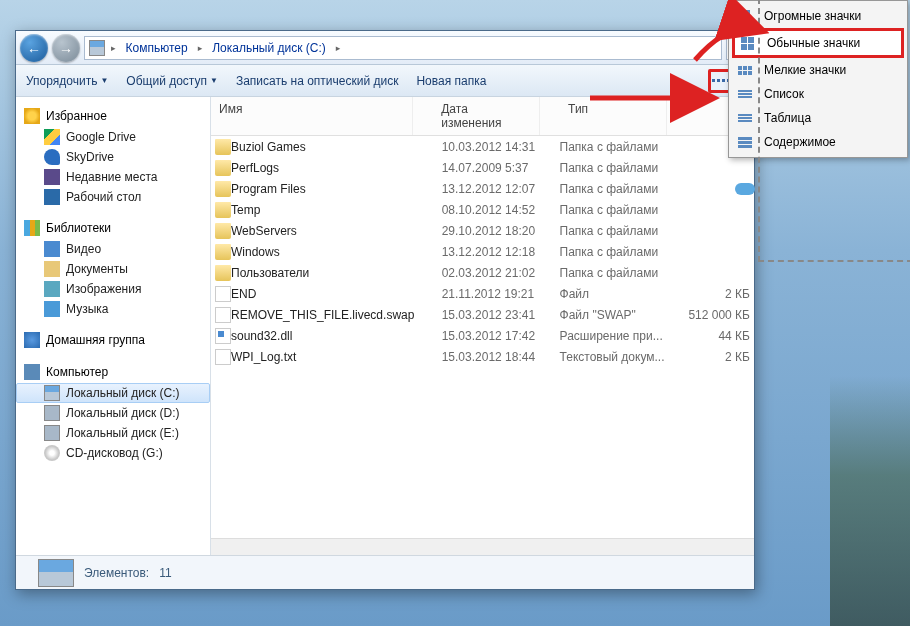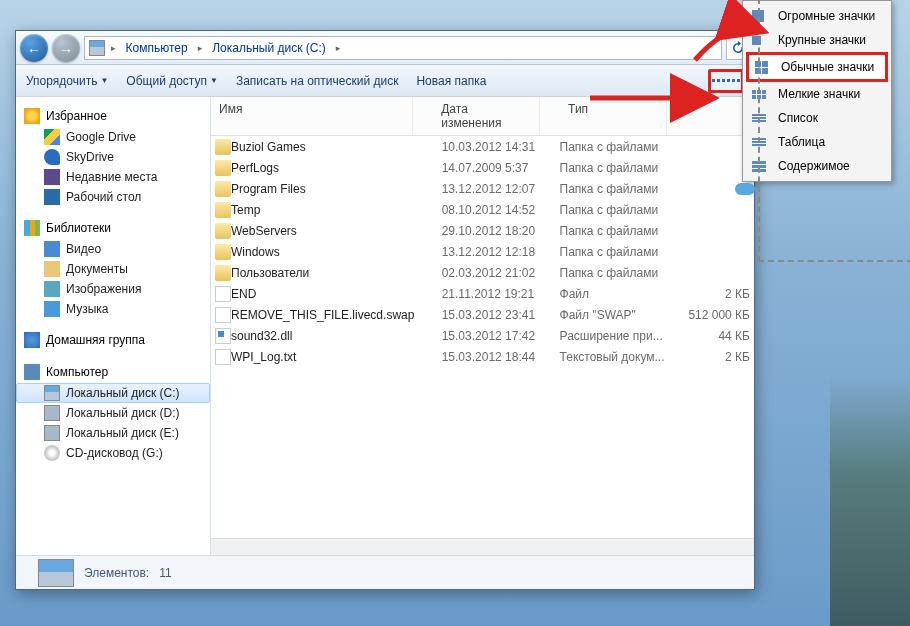--- a/index.html
+++ b/index.html
@@ -74,21 +74,21 @@
 .row div{ color:#222;}
 .row .c-date,.row .c-type,.row .c-size{ color:#6a6a6a;}
 .hscroll{ position:absolute; bottom:0; left:0; right:0; height:17px; background:#f0f0f0; border-top:1px solid #ddd;}
 
 
 .status{ height:34px; border-top:1px solid #d0d8e0; background:#f2f6fb; display:flex; align-items:center; padding:0 22px; gap:10px;}
 .status .bigico{ width:36px; height:28px; background:linear-gradient(#6aa8e0 45%,#b8c8d8 45%); border:1px solid #888;}
 .status span{ color:#3a5a7a;}
 
 
-.viewmenu{ position:absolute; top:0; right:18px; width:150px; background:#f4f4f4; border:1px solid #979797; box-shadow:2px 2px 6px rgba(0,0,0,.3); padding:3px;}
+.viewmenu{ position:absolute; top:0; right:2px; width:180px; background:#f4f4f4; border:1px solid #979797; box-shadow:2px 2px 6px rgba(0,0,0,.3); padding:3px;}
 .viewmenu .mi{ display:flex; align-items:center; gap:8px; padding:5px 6px; cursor:pointer;}
 .viewmenu .mi.hl{ border:3px solid #d22; background:#fff;}
 .viewmenu .mico{ width:18px; height:14px; display:flex; flex-wrap:wrap; gap:1px; align-content:center;}
 .viewmenu .mico span{ background:#5a8ac0;}
 .mico-huge span{width:12px;height:12px;}
 .mico-large span{width:9px;height:9px;}
 .mico-med span{width:6px;height:6px;}
 .mico-small span{width:4px;height:4px;}
 .mico-list span{width:14px;height:2px;}
 .mico-table span{width:14px;height:2px;}
@@ -349,26 +349,20 @@
     <span>11</span>
   </div>
 </div>
 
 <div class="viewmenu" id="viewmenu">
     <div class="mi">
       <span class="mico mico-huge">
         <span></span>
       </span>
       <span>Огромные значки</span>
-    </div>
-    <div class="mi">
-      <span class="mico mico-large">
-        <span></span>
-      </span>
-      <span>Крупные значки</span>
     </div>
     <div class="mi hl">
       <span class="mico mico-med">
         <span></span>
         <span></span>
         <span></span>
         <span></span>
       </span>
       <span>Обычные значки</span>
     </div>

